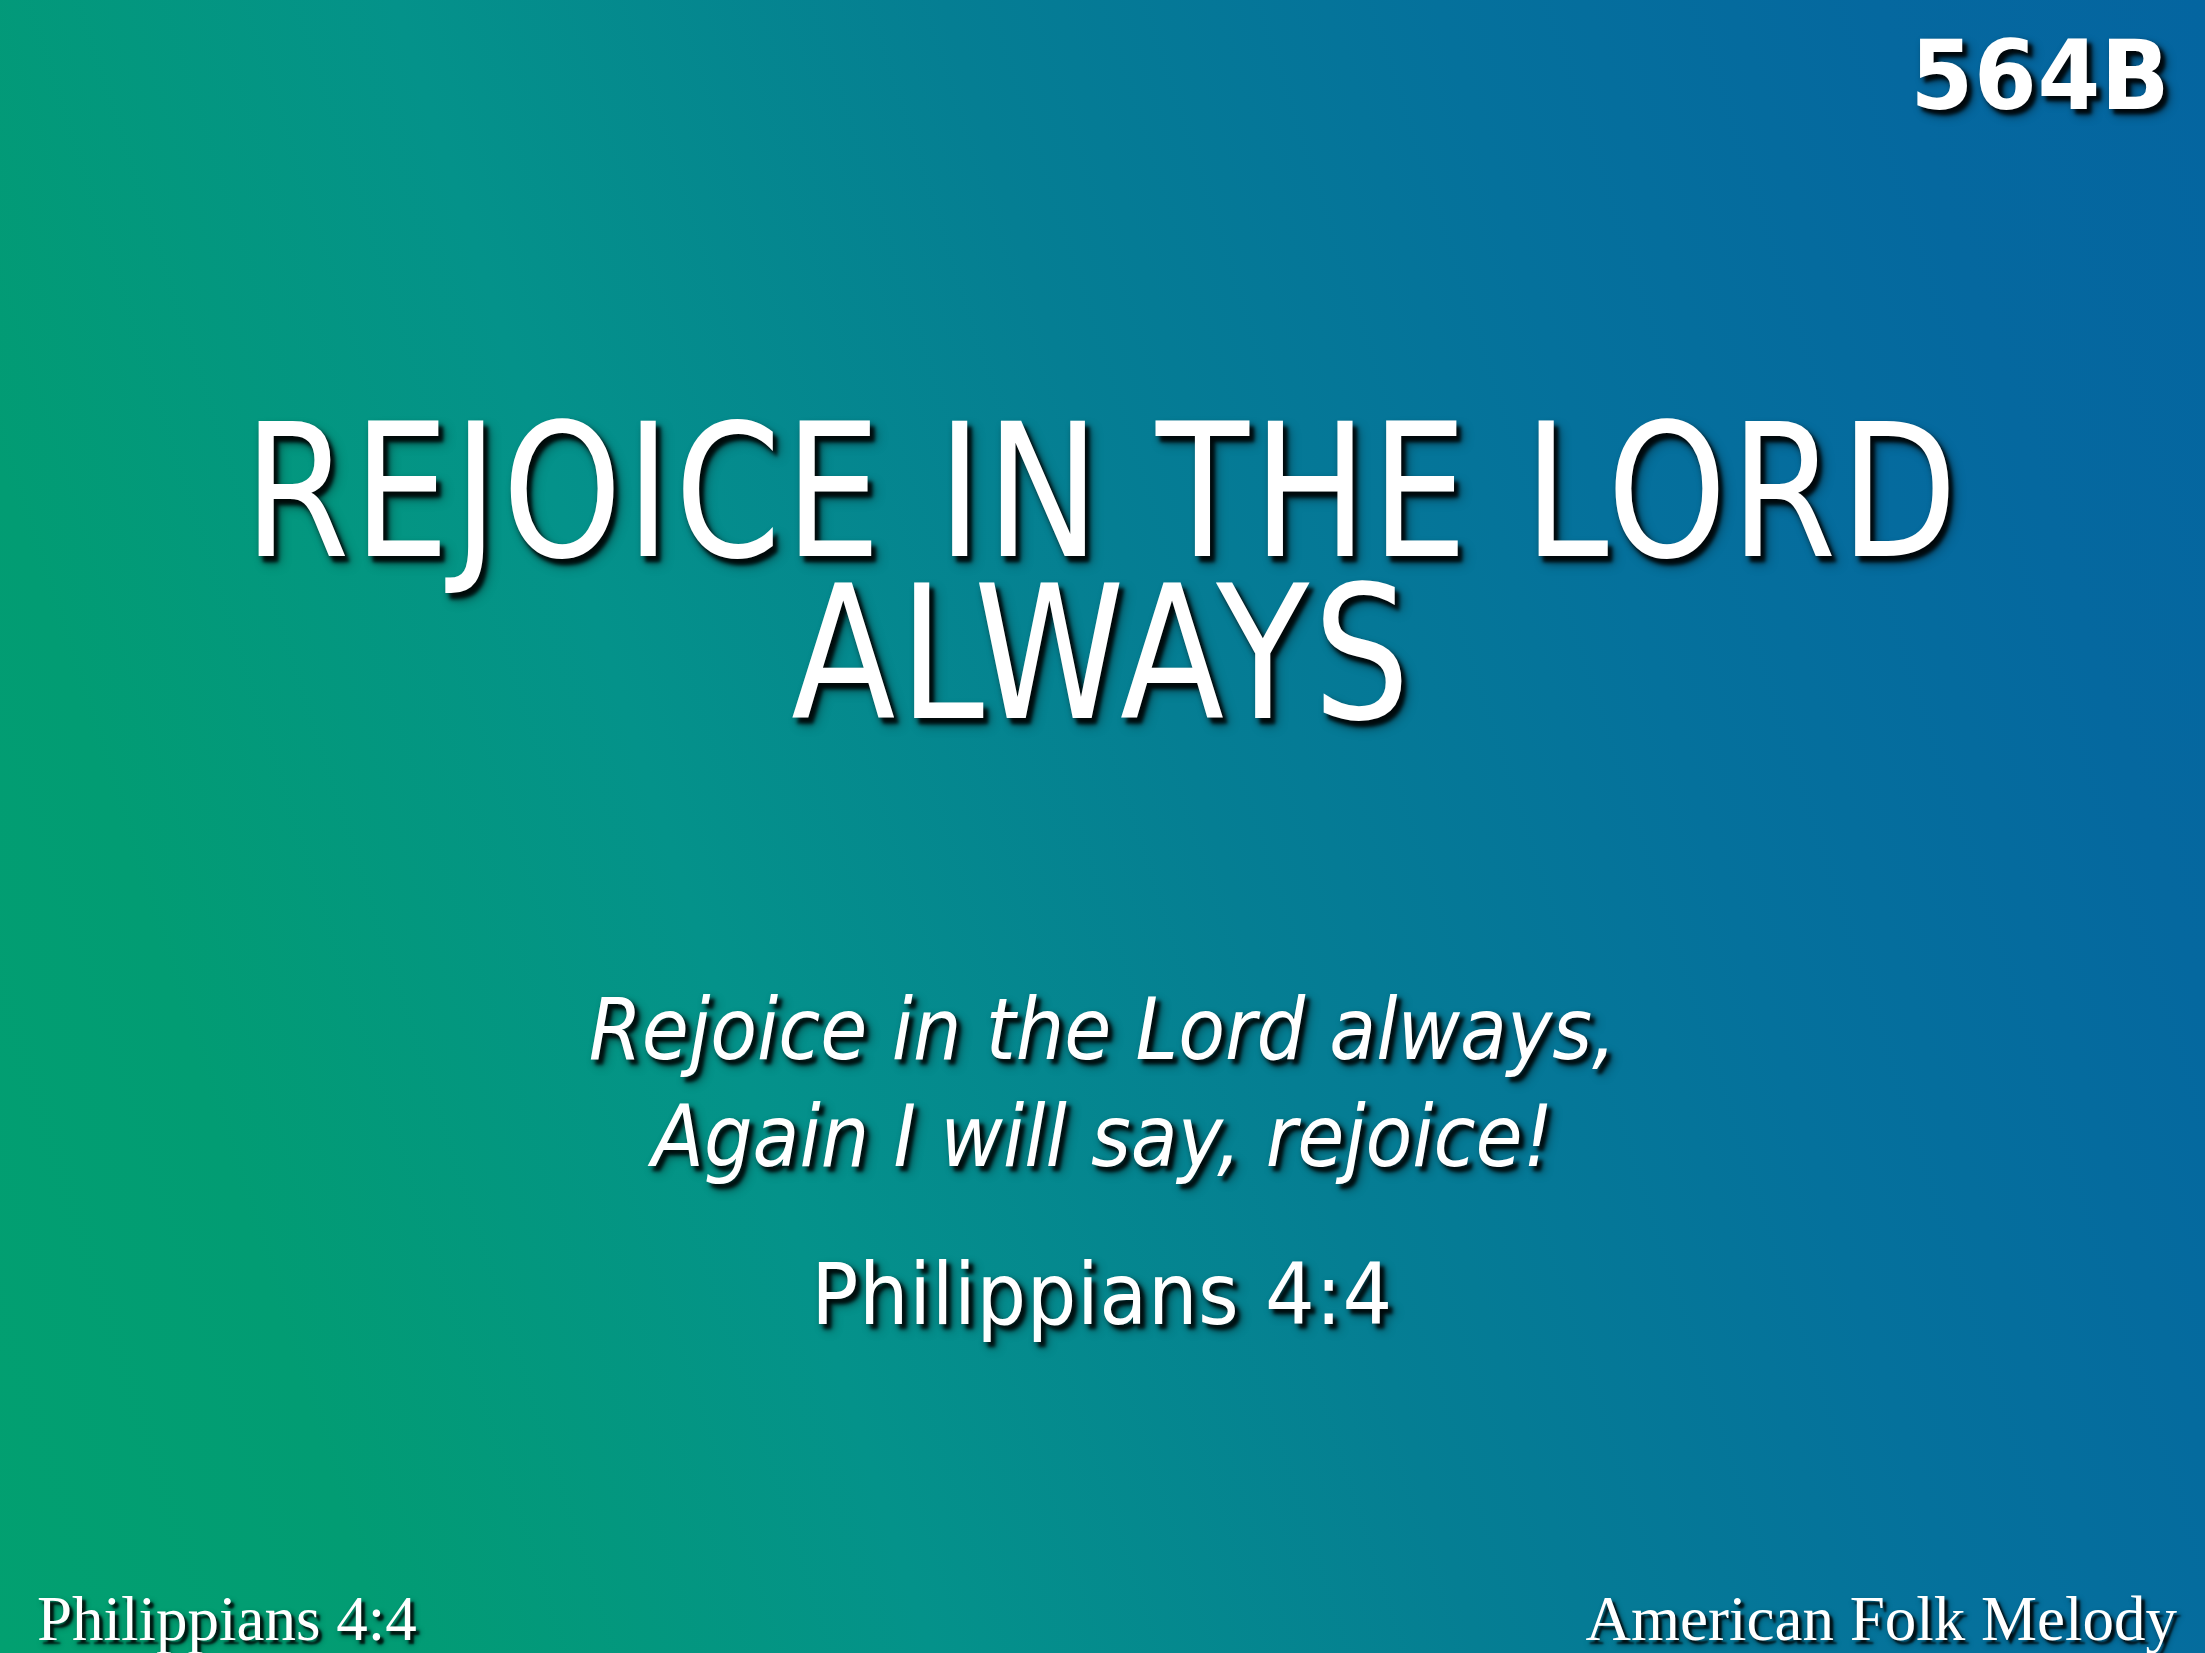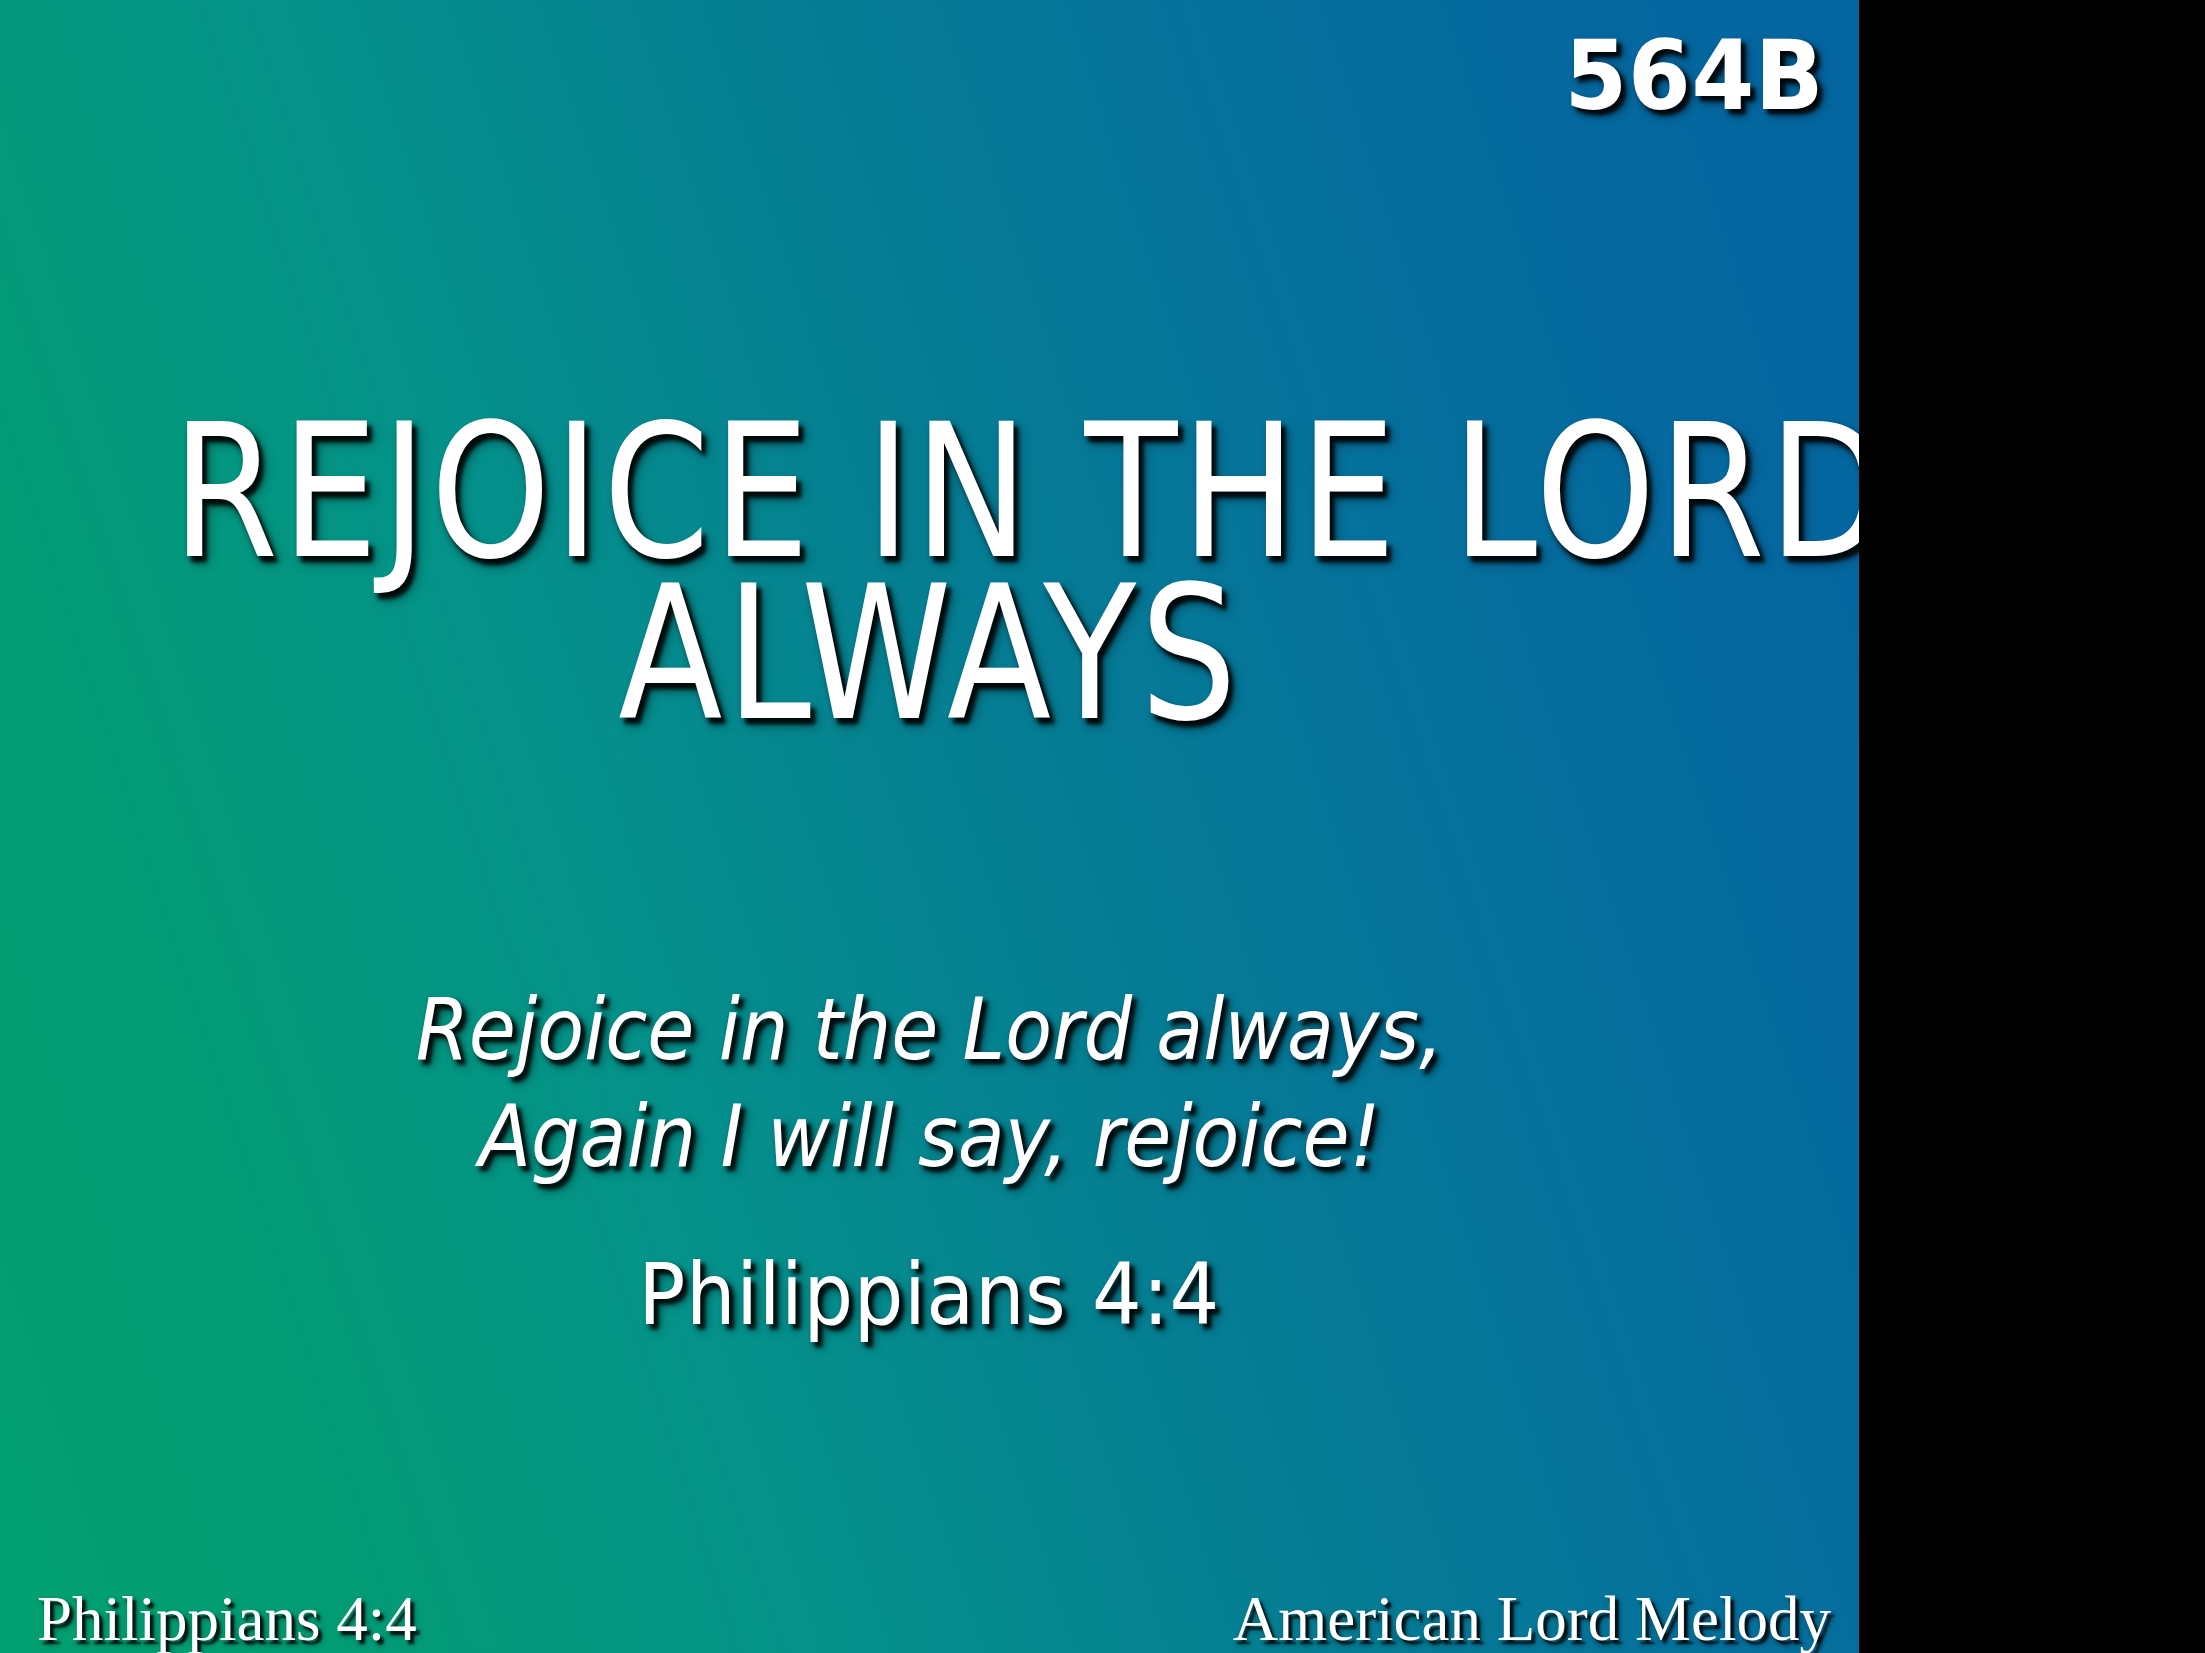--- a/index.html
+++ b/index.html
@@ -4,21 +4,21 @@
 <title>Hymn Slide</title>
 <style>
   html, body {
     margin: 0;
     padding: 0;
     background: #000;
   }
 
   #slide {
     position: relative;
-    width: 1859px;
+    width: 2205px;
     height: 1654px;
     overflow: hidden;
     
     background: linear-gradient(72deg, #02A070 0%, #029C73 14%, #04928A 34%, #057E93 54%, #05719C 72%, #05689F 88%, #0465A0 100%);
     font-family: "DejaVu Sans", sans-serif;
     -webkit-font-smoothing: antialiased;
   }
 
   
   .wtext {
@@ -134,16 +134,16 @@
     <span class="title-line wtext">REJOICE IN THE LORD</span>
     <span class="title-line wtext">ALWAYS</span>
   </div>
 
   <div id="reference-block">
     <span id="reference-line" class="wtext">Philippians 4:4</span>
   </div>
 
   <div id="footer-left" class="footer">Philippians 4:4</div>
 
-  <div id="footer-right" class="footer">American Lord Melody</div>
+  <div id="footer-right" class="footer">American Folk Melody</div>
 
 </div>
 
 
 </body></html>

